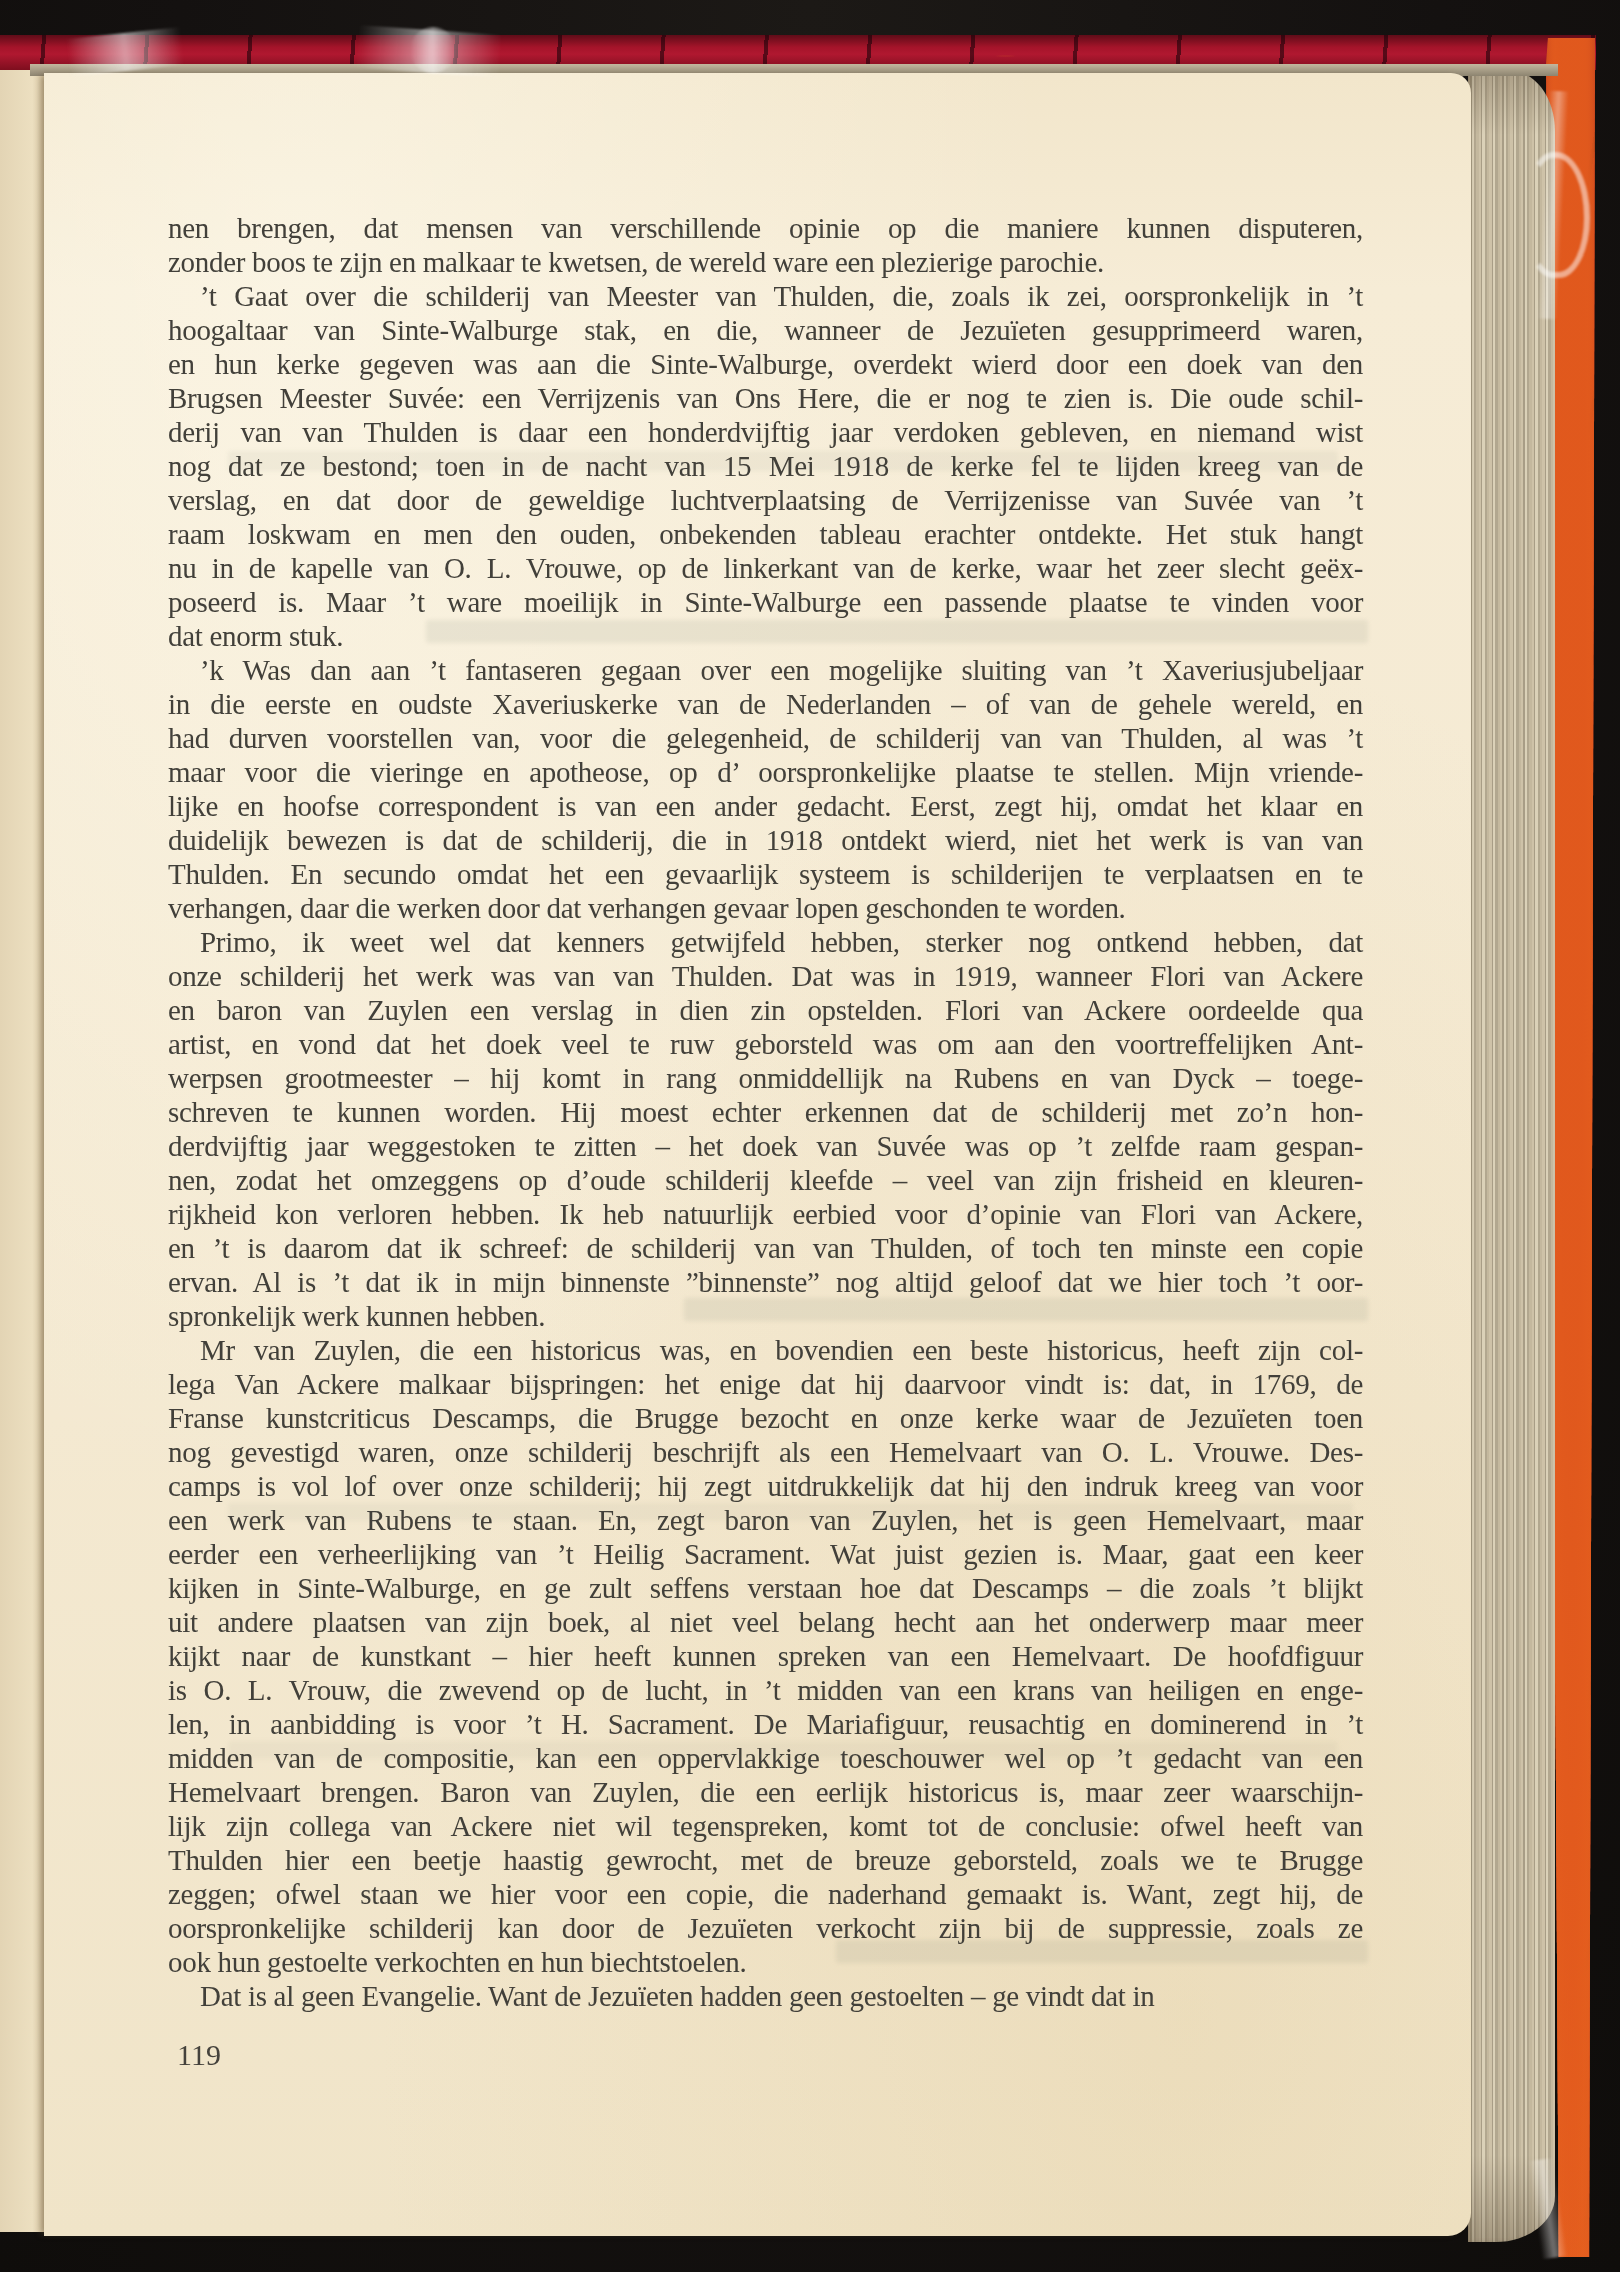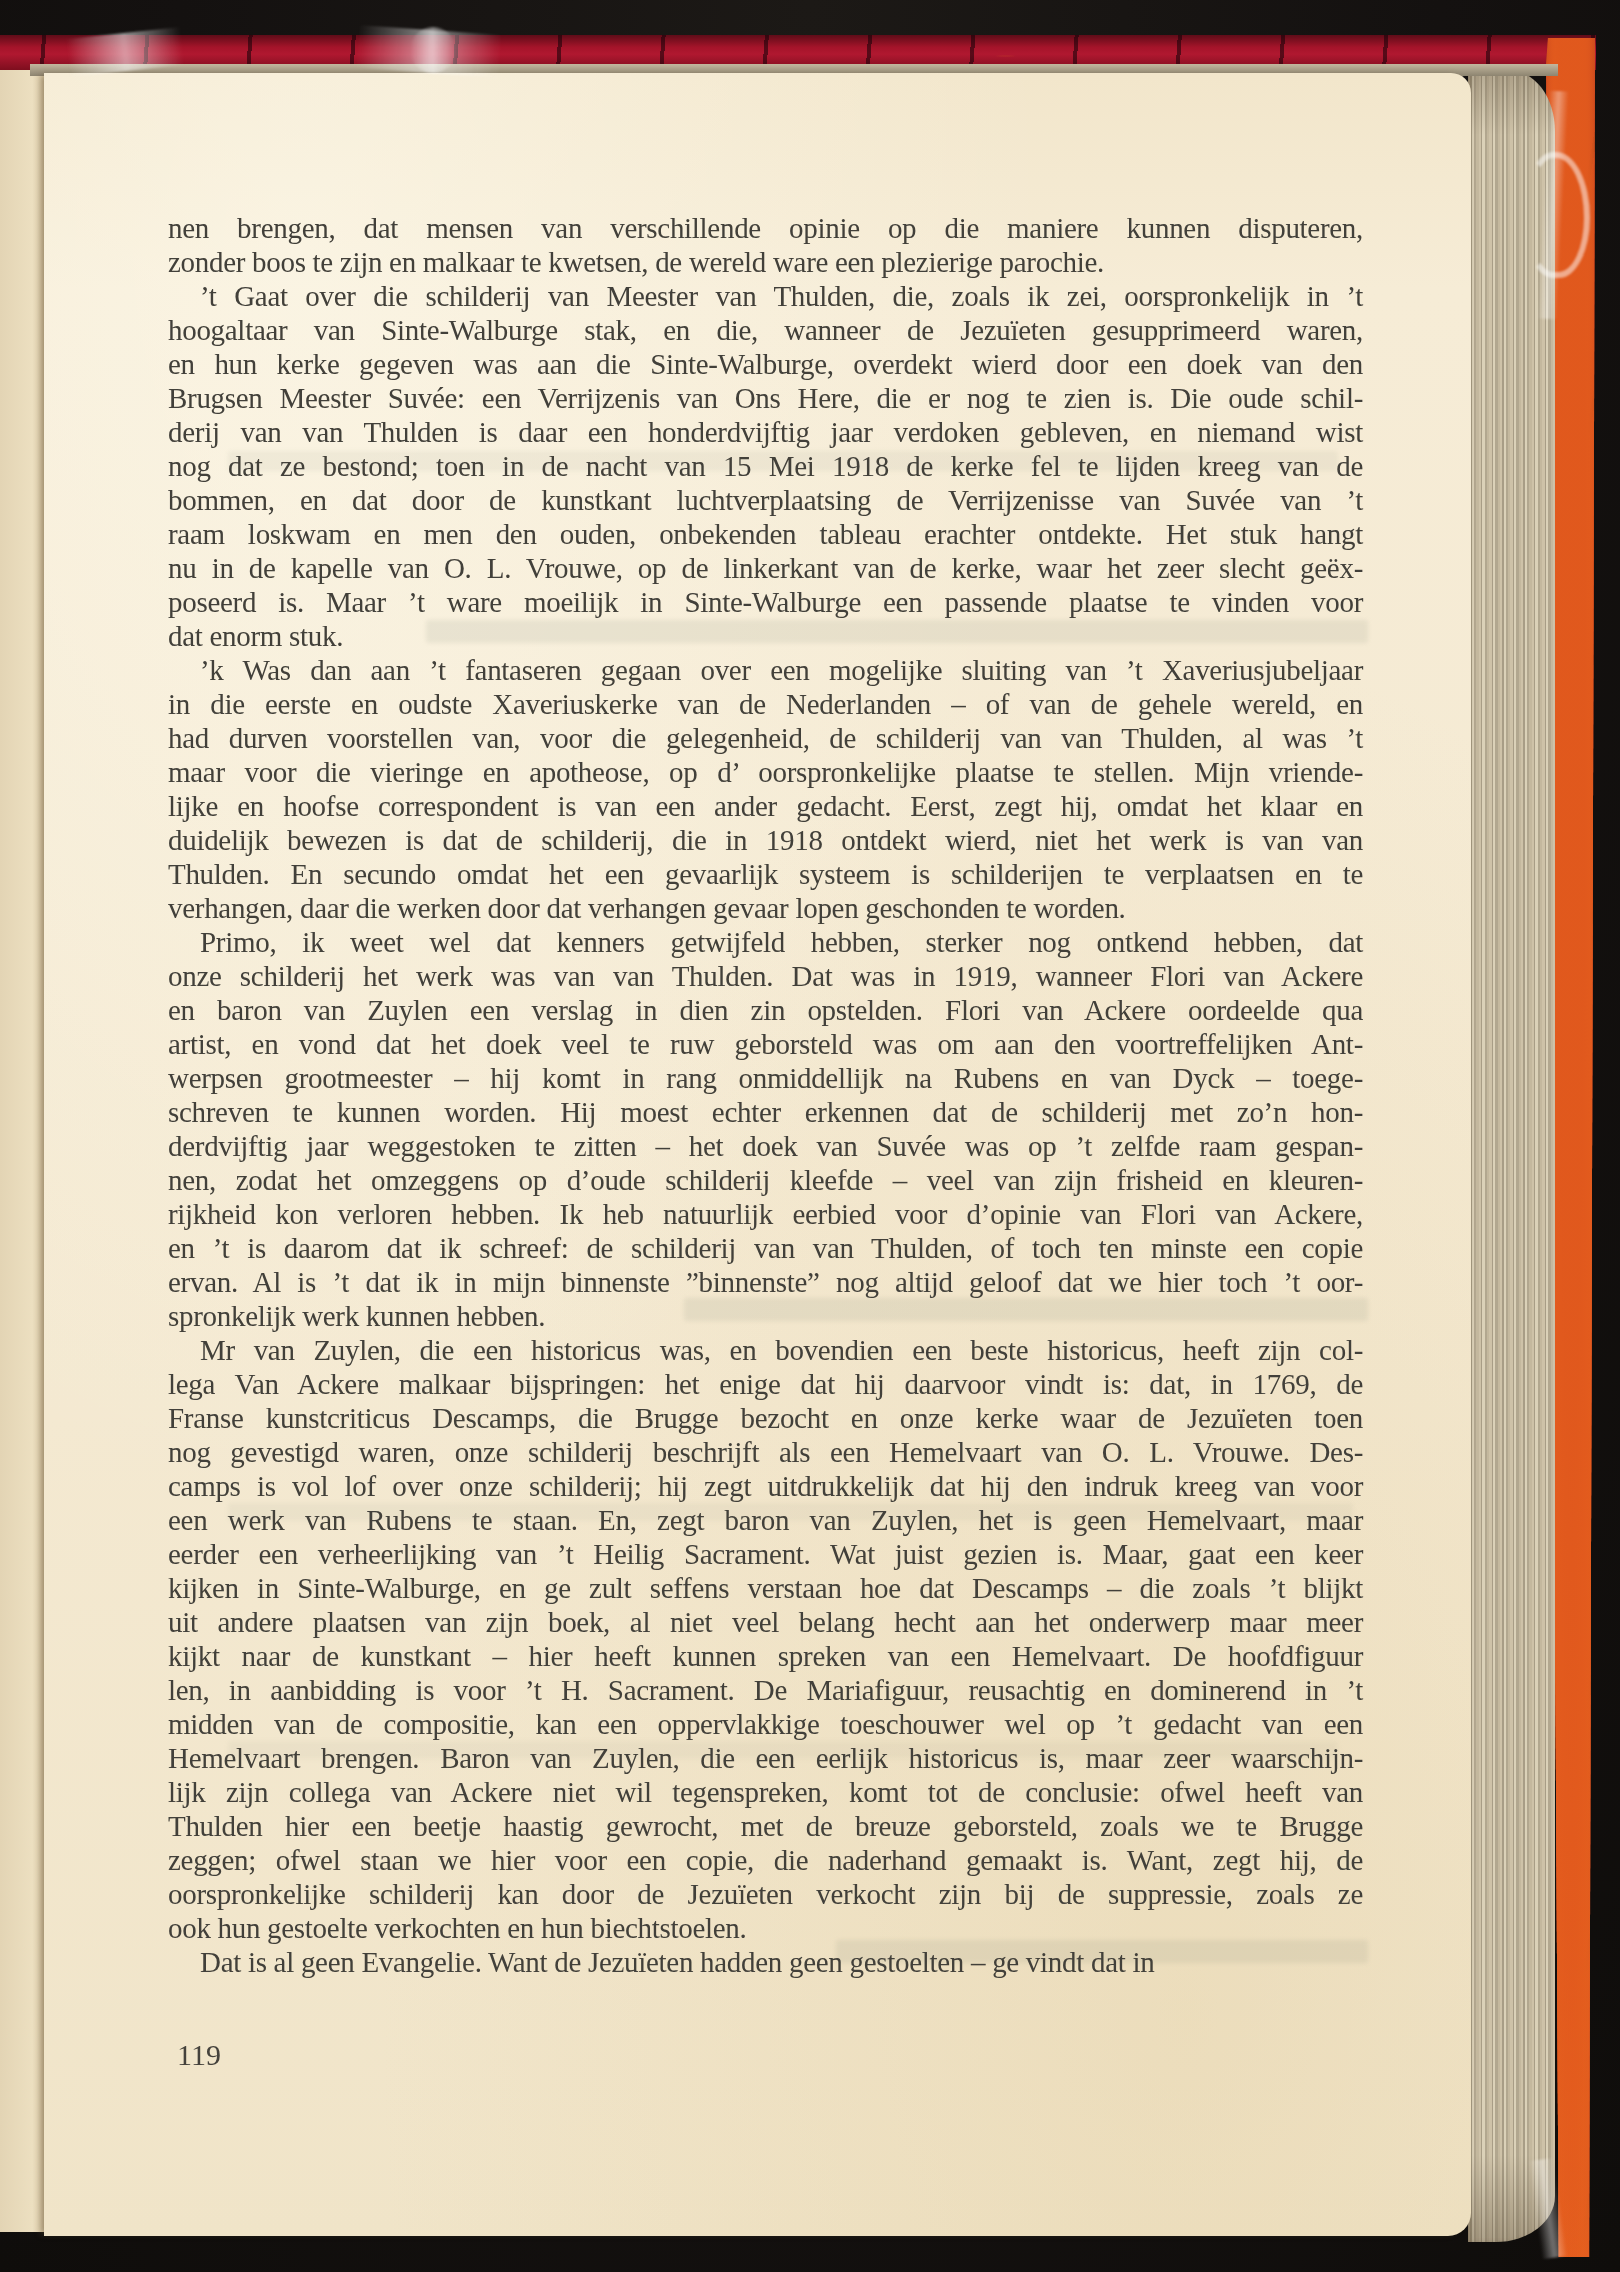--- a/index.html
+++ b/index.html
@@ -117,21 +117,21 @@
 
 <div class="abs text-block" id="text-block">
     <div class="line">nen brengen, dat mensen van verschillende opinie op die maniere kunnen disputeren,</div>
     <div class="line para-end">zonder boos te zijn en malkaar te kwetsen, de wereld ware een plezierige parochie.</div>
     <div class="line indent">’t Gaat over die schilderij van Meester van Thulden, die, zoals ik zei, oorspronkelijk in ’t</div>
     <div class="line">hoogaltaar van Sinte-Walburge stak, en die, wanneer de Jezuïeten gesupprimeerd waren,</div>
     <div class="line">en hun kerke gegeven was aan die Sinte-Walburge, overdekt wierd door een doek van den</div>
     <div class="line">Brugsen Meester Suvée: een Verrijzenis van Ons Here, die er nog te zien is. Die oude schil-</div>
     <div class="line">derij van van Thulden is daar een honderdvijftig jaar verdoken gebleven, en niemand wist</div>
     <div class="line">nog dat ze bestond; toen in de nacht van 15 Mei 1918 de kerke fel te lijden kreeg van de</div>
-    <div class="line">bommen, en dat door de kunstkant luchtverplaatsing de Verrijzenisse van Suvée van ’t</div>
+    <div class="line">verslag, en dat door de geweldige luchtverplaatsing de Verrijzenisse van Suvée van ’t</div>
     <div class="line">raam loskwam en men den ouden, onbekenden tableau erachter ontdekte. Het stuk hangt</div>
     <div class="line">nu in de kapelle van O. L. Vrouwe, op de linkerkant van de kerke, waar het zeer slecht geëx-</div>
     <div class="line">poseerd is. Maar ’t ware moeilijk in Sinte-Walburge een passende plaatse te vinden voor</div>
     <div class="line para-end">dat enorm stuk.</div>
     <div class="line indent">’k Was dan aan ’t fantaseren gegaan over een mogelijke sluiting van ’t Xaveriusjubeljaar</div>
     <div class="line">in die eerste en oudste Xaveriuskerke van de Nederlanden – of van de gehele wereld, en</div>
     <div class="line">had durven voorstellen van, voor die gelegenheid, de schilderij van van Thulden, al was ’t</div>
     <div class="line">maar voor die vieringe en apotheose, op d’ oorspronkelijke plaatse te stellen. Mijn vriende-</div>
     <div class="line">lijke en hoofse correspondent is van een ander gedacht. Eerst, zegt hij, omdat het klaar en</div>
     <div class="line">duidelijk bewezen is dat de schilderij, die in 1918 ontdekt wierd, niet het werk is van van</div>
@@ -152,20 +152,21 @@
     <div class="line indent">Mr van Zuylen, die een historicus was, en bovendien een beste historicus, heeft zijn col-</div>
     <div class="line">lega Van Ackere malkaar bijspringen: het enige dat hij daarvoor vindt is: dat, in 1769, de</div>
     <div class="line">Franse kunstcriticus Descamps, die Brugge bezocht en onze kerke waar de Jezuïeten toen</div>
     <div class="line">nog gevestigd waren, onze schilderij beschrijft als een Hemelvaart van O. L. Vrouwe. Des-</div>
     <div class="line">camps is vol lof over onze schilderij; hij zegt uitdrukkelijk dat hij den indruk kreeg van voor</div>
     <div class="line">een werk van Rubens te staan. En, zegt baron van Zuylen, het is geen Hemelvaart, maar</div>
     <div class="line">eerder een verheerlijking van ’t Heilig Sacrament. Wat juist gezien is. Maar, gaat een keer</div>
     <div class="line">kijken in Sinte-Walburge, en ge zult seffens verstaan hoe dat Descamps – die zoals ’t blijkt</div>
     <div class="line">uit andere plaatsen van zijn boek, al niet veel belang hecht aan het onderwerp maar meer</div>
     <div class="line">kijkt naar de kunstkant – hier heeft kunnen spreken van een Hemelvaart. De hoofdfiguur</div>
+    <div class="line">is O. L. Vrouw, die zwevend op de lucht, in ’t midden van een krans van heiligen en enge-</div>
     <div class="line">len, in aanbidding is voor ’t H. Sacrament. De Mariafiguur, reusachtig en dominerend in ’t</div>
     <div class="line">midden van de compositie, kan een oppervlakkige toeschouwer wel op ’t gedacht van een</div>
     <div class="line">Hemelvaart brengen. Baron van Zuylen, die een eerlijk historicus is, maar zeer waarschijn-</div>
     <div class="line">lijk zijn collega van Ackere niet wil tegenspreken, komt tot de conclusie: ofwel heeft van</div>
     <div class="line">Thulden hier een beetje haastig gewrocht, met de breuze geborsteld, zoals we te Brugge</div>
     <div class="line">zeggen; ofwel staan we hier voor een copie, die naderhand gemaakt is. Want, zegt hij, de</div>
     <div class="line">oorspronkelijke schilderij kan door de Jezuïeten verkocht zijn bij de suppressie, zoals ze</div>
     <div class="line para-end">ook hun gestoelte verkochten en hun biechtstoelen.</div>
     <div class="line indent para-end">Dat is al geen Evangelie. Want de Jezuïeten hadden geen gestoelten – ge vindt dat in</div>
   </div>

